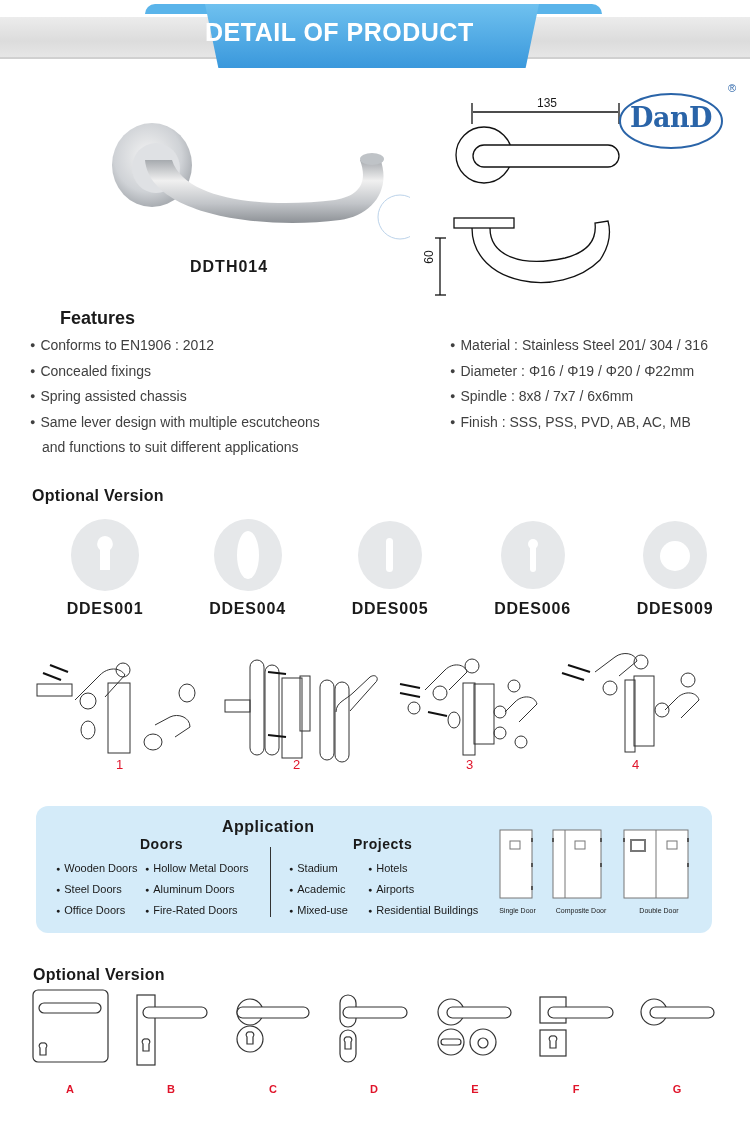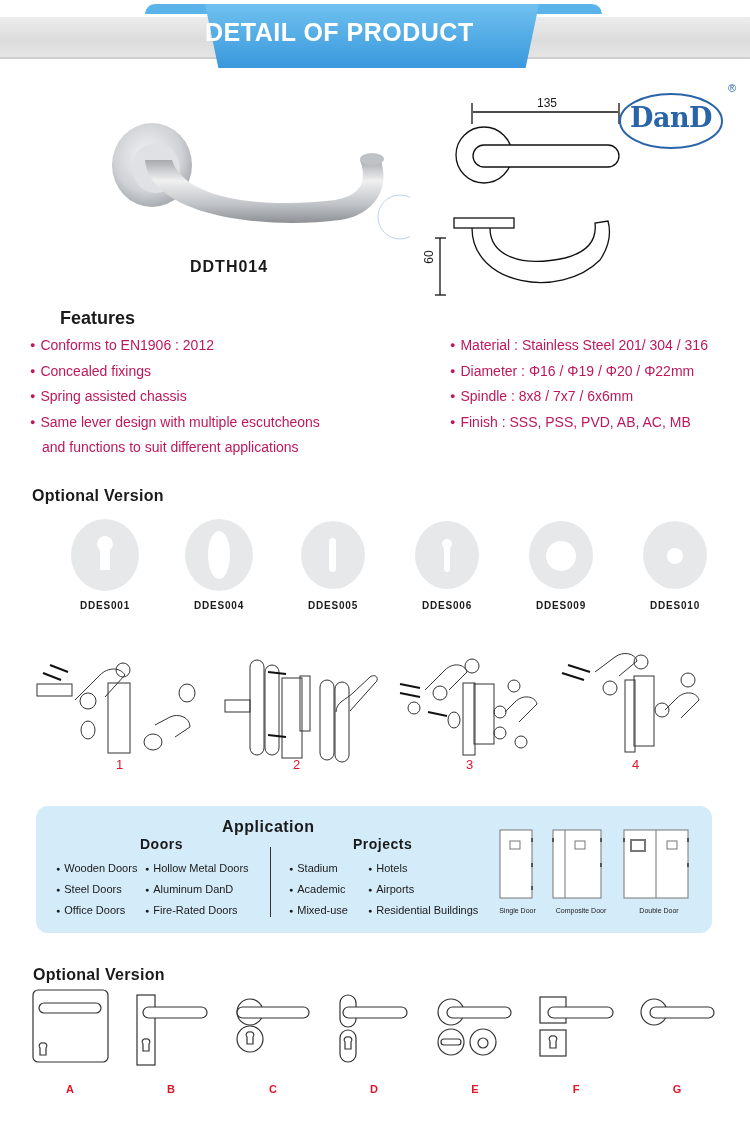--- a/index.html
+++ b/index.html
@@ -27,34 +27,34 @@
   .dim-135 { position: absolute; left: 537px; top: 96px; font-size: 12px; }
   .dim-60 { position: absolute; left: 422px; top: 250px; font-size: 12px; transform: rotate(-90deg); }
 
   .logo { position: absolute; left: 618px; top: 92px; width: 106px; height: 58px; }
   .logo-text { position: absolute; left: 618px; top: 102px; width: 106px; text-align: center;
     font-family: "DejaVu Serif", serif; font-weight: bold; font-size: 27px; color: #2a64a8; letter-spacing: -0.5px; }
   .reg { position: absolute; left: 728px; top: 82px; font-size: 11px; color: #2a64a8; }
 
   
   .features-title { position: absolute; left: 48px; top: 308px; font-size: 18px; font-weight: bold; margin-left: 12px; }
-  .feat-list { position: absolute; list-style: none; font-size: 14px; color: #be185d; }
+  .feat-list { position: absolute; list-style: none; font-size: 14px; color: #404040; }
   .feat-list li { height: 25.5px; line-height: 25.5px; white-space: nowrap; }
   .feat-list li::before { content: "●"; font-size: 9px; margin-right: 5px; vertical-align: 2px; }
   .feat-list li.cont::before { content: ""; margin-right: 0; }
   .feat-left { left: 30px; top: 333px; }
   .feat-left li.cont { padding-left: 12px; }
   .feat-right { left: 450px; top: 333px; }
 
   
   .opt-title { position: absolute; left: 32px; top: 487px; font-size: 16px; font-weight: bold; letter-spacing: 0.3px; }
   .esc-row { position: absolute; left: 60px; top: 518px; width: 660px; display: flex; justify-content: space-between; }
   .esc { width: 90px; text-align: center; }
   .esc svg { display: block; margin: 0 auto; }
-  .esc-label { font-size: 10px; font-weight: bold; margin-top: 8px; letter-spacing: 0.8px; }
+  .esc-label { font-size: 16px; font-weight: bold; margin-top: 8px; letter-spacing: 0.8px; }
 
   
   .install-row { position: absolute; left: 20px; top: 645px; width: 710px; height: 130px; }
   .install-num { position: absolute; color: #e0142a; font-size: 13px; }
 
   
   .app-panel { position: absolute; left: 36px; top: 806px; width: 676px; height: 127px;
     background: #d4ebf9; border-radius: 12px; }
   .app-title { position: absolute; left: 222px; top: 818px; font-size: 16px; font-weight: bold; letter-spacing: 0.5px; }
   .doors-title { position: absolute; left: 128px; top: 836px; font-size: 14px; font-weight: bold; letter-spacing: 0.5px; padding-left: 12px; }
@@ -172,27 +172,20 @@
     </svg>
     <div class="esc-label">DDES006</div>
   </div>
   <div class="esc">
     <svg width="70" height="74" viewBox="0 0 70 74">
       <ellipse cx="35" cy="37" rx="32" ry="34" fill="#e6e8ea"></ellipse>
       <circle cx="35" cy="38" r="15" fill="#fff"></circle>
     </svg>
     <div class="esc-label">DDES009</div>
   </div>
-  <div class="esc">
-    <svg width="70" height="74" viewBox="0 0 70 74">
-      <ellipse cx="35" cy="37" rx="32" ry="34" fill="#e6e8ea"></ellipse>
-      <circle cx="35" cy="38" r="8" fill="#fff"></circle>
-    </svg>
-    <div class="esc-label">DDES010</div>
-  </div>
 </div>
 
 <svg class="install-row" viewBox="20 645 710 130">
   <g fill="none" stroke="#333" stroke-width="1">
 
     <g>
       <path d="M75 700 l25 -25 c8 -8 20 -8 25 0 l-20 22"></path>
         <circle cx="123" cy="670" r="7"></circle>
       <circle cx="88" cy="701" r="8"></circle>
         <ellipse cx="88" cy="730" rx="7" ry="9"></ellipse>
@@ -261,21 +254,21 @@
 <div class="projects-title">Projects</div>
 <div class="app-divider"></div>
 
 <ul class="app-col" style="left:56px; top:858px;">
   <li>Wooden Doors</li>
   <li>Steel Doors</li>
   <li>Office Doors</li>
 </ul>
 <ul class="app-col" style="left:145px; top:858px;">
   <li>Hollow Metal Doors</li>
-  <li>Aluminum DanD</li>
+  <li>Aluminum Doors</li>
   <li>Fire-Rated Doors</li>
 </ul>
 <ul class="app-col" style="left:289px; top:858px;">
   <li>Stadium</li>
   <li>Academic</li>
   <li>Mixed-use</li>
 </ul>
 <ul class="app-col" style="left:368px; top:858px;">
   <li>Hotels</li>
   <li>Airports</li>

